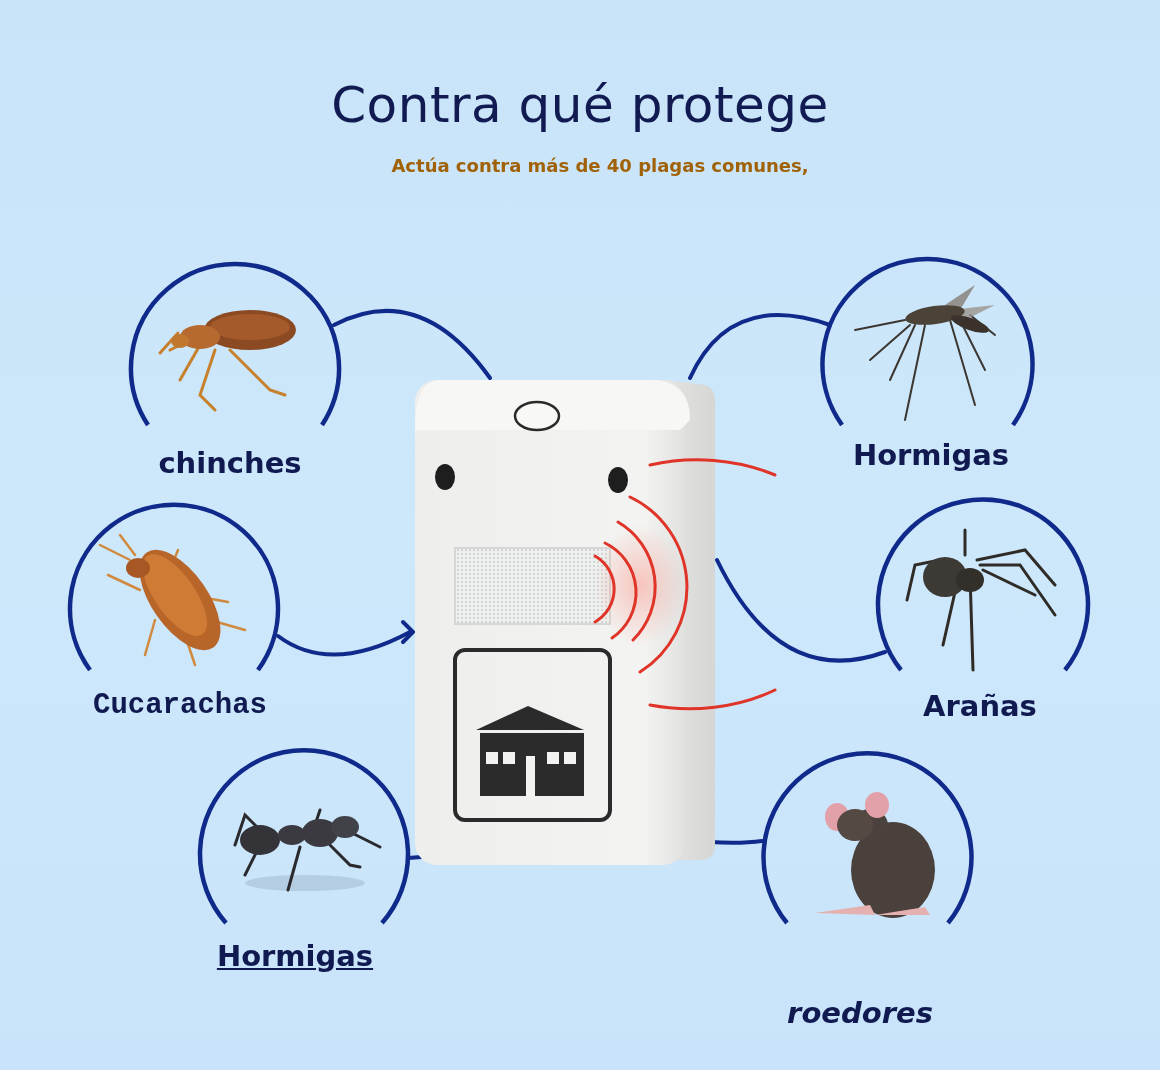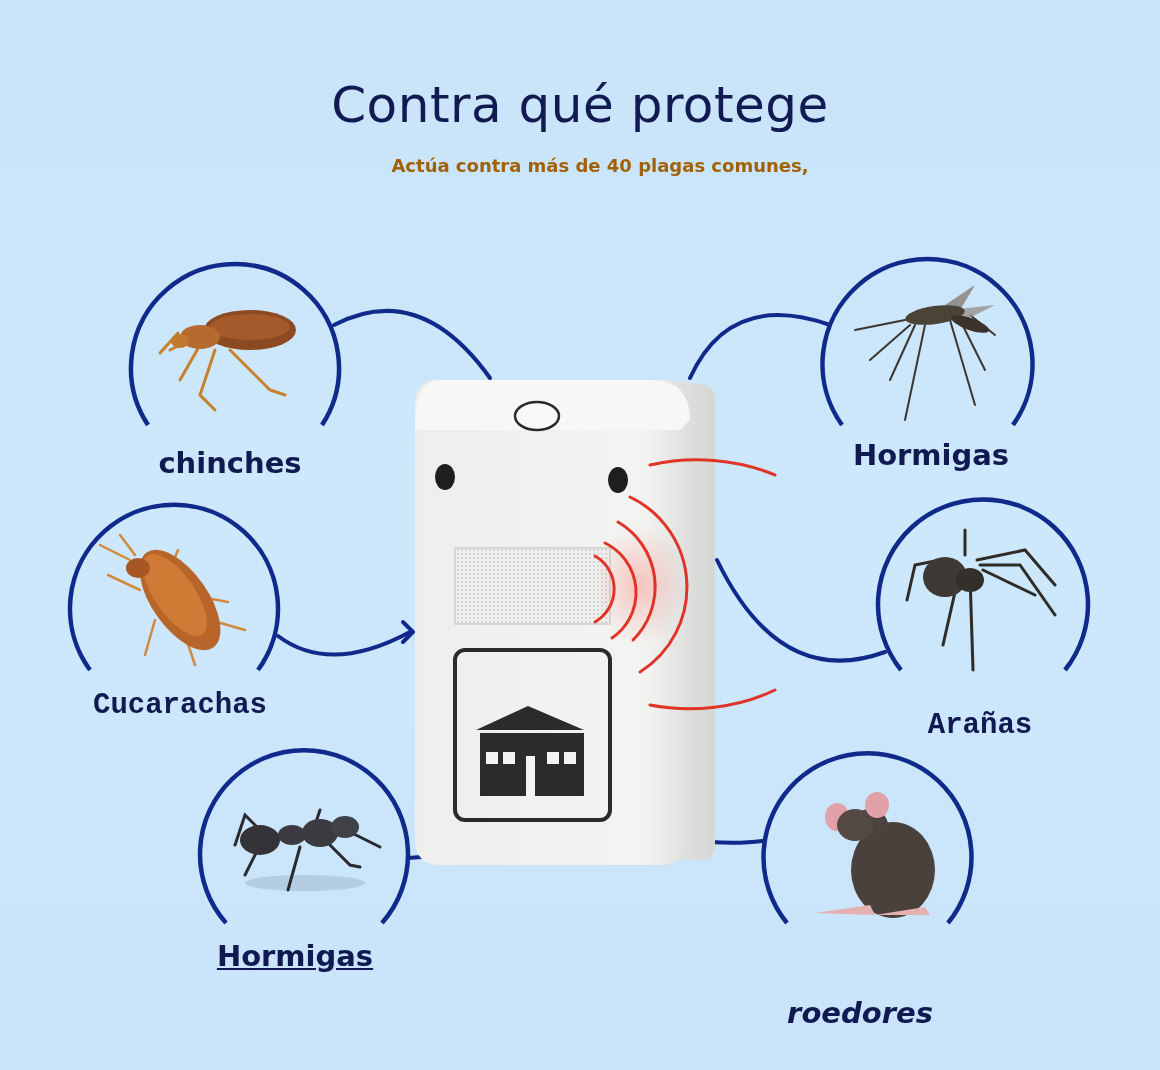--- a/index.html
+++ b/index.html
@@ -189,14 +189,14 @@
     <path d="M630 497 A 100 100 0 0 1 640 672"></path>
     <path d="M650 465 A 160 120 0 0 1 775 475"></path>
     <path d="M650 705 A 160 120 0 0 0 775 690"></path>
   </g>
 </svg>
 
 <div class="label" style="left:110px; top:446px;">chinches</div>
 <div class="label" style="left:60px; top:689px;font-family:Liberation Mono, monospace;">Cucarachas</div>
 <div class="label" style="left:175px; top:939px;text-decoration:underline;">Hormigas</div>
 <div class="label" style="left:811px; top:438px;">Hormigas</div>
-<div class="label" style="left:860px; top:709px;font-family:Liberation Mono, monospace;">Arañas</div>
+<div class="label" style="left:860px; top:689px;">Arañas</div>
 <div class="label" style="left:740px; top:996px;font-style:italic;">roedores</div>
 
 </body></html>

